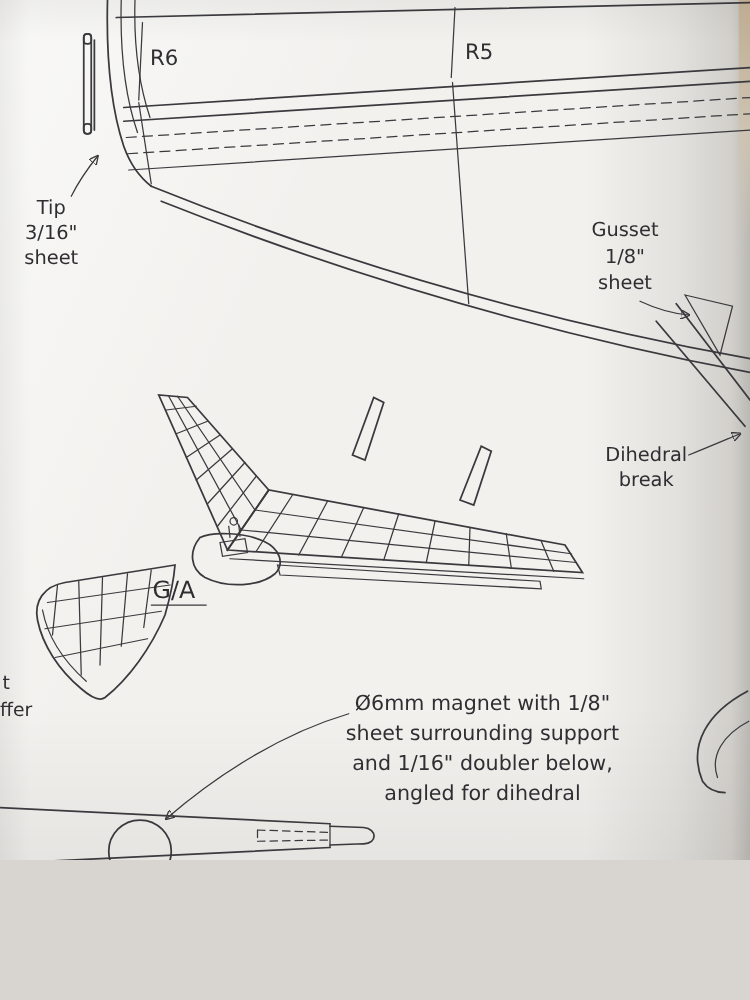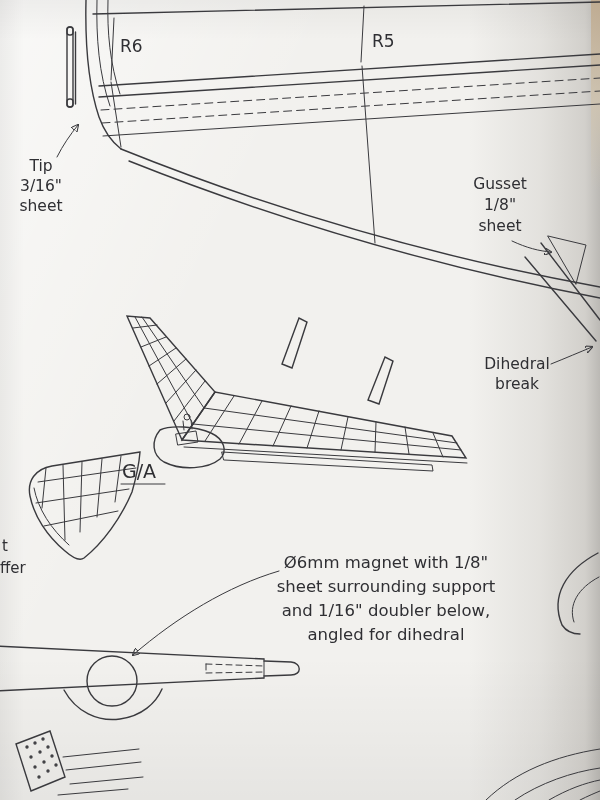--- a/index.html
+++ b/index.html
@@ -1,17 +1,17 @@
 <!DOCTYPE html>
 <html><head>
 <meta charset="utf-8">
 <style>
   html,body{margin:0;padding:0;background:#d8d5d0;}
   .photo{
-    position:relative;width:600px;height:800px;overflow:hidden;
+    position:relative;width:600px;height:688px;overflow:hidden;
     background:
       linear-gradient(to bottom, rgba(0,0,0,.045), rgba(0,0,0,0) 5%),
       linear-gradient(to right, rgba(0,0,0,.05), rgba(0,0,0,0) 4%),
       linear-gradient(115deg, rgba(255,255,255,.55) 0%, rgba(255,255,255,0) 35%),
       linear-gradient(to right, rgba(0,0,0,0) 78%, rgba(97,90,80,.10) 90%, rgba(97,90,80,.22) 97.5%, rgba(60,55,48,.30) 100%),
       linear-gradient(to bottom, rgba(0,0,0,0) 82%, rgba(0,0,0,.05) 100%),
       #f2f1ee;
     font-family:"DejaVu Sans", sans-serif;
   }
   .edge-strip{

